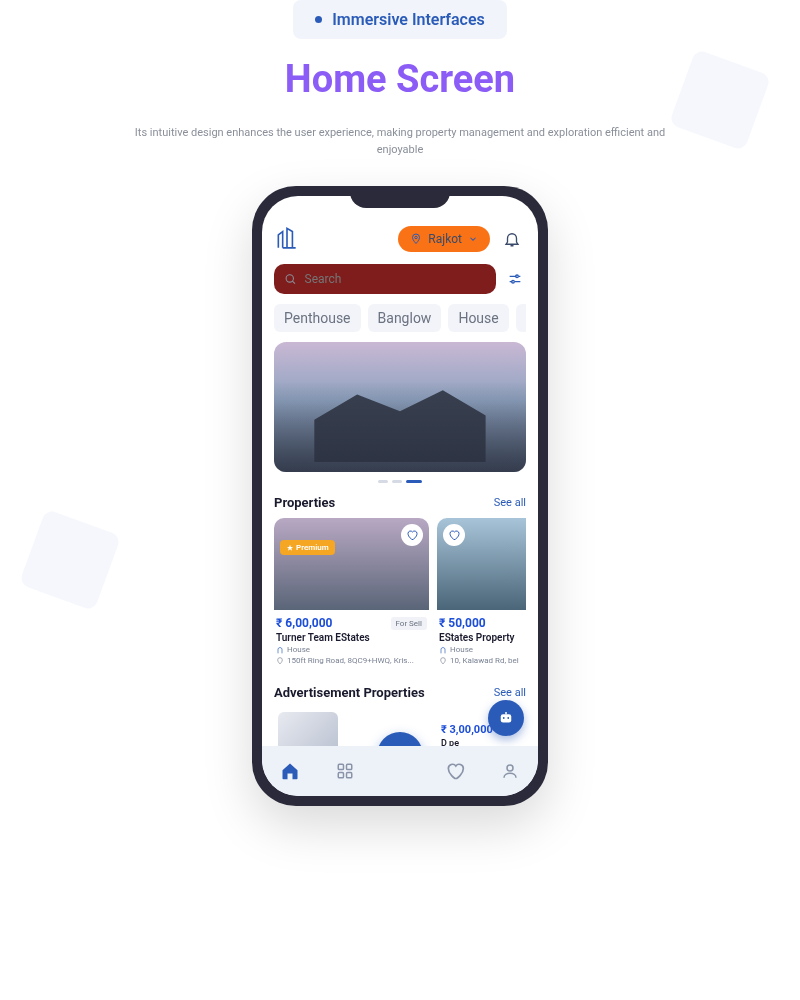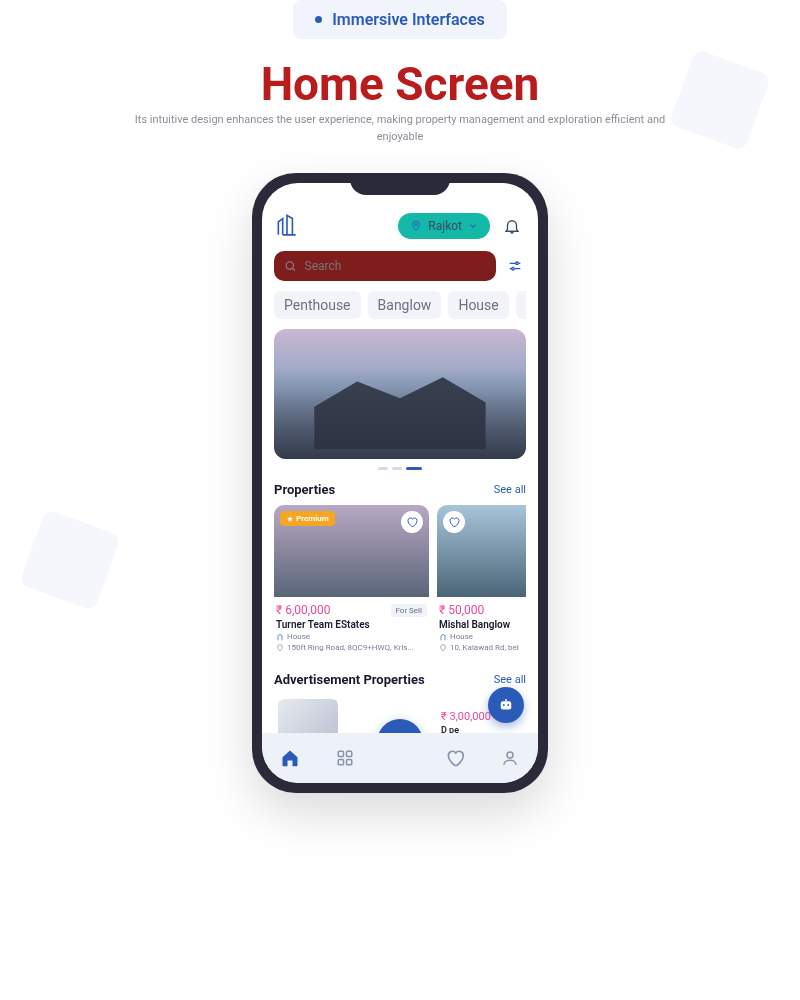--- a/index.html
+++ b/index.html
@@ -2,32 +2,32 @@
 <html><head>
 <meta charset="utf-8">
 <style>
 * { margin: 0; padding: 0; box-sizing: border-box; font-family: -apple-system, BlinkMacSystemFont, 'Segoe UI', Roboto, sans-serif; }
 body { background: #fff; width: 800px; height: 1000px; position: relative; overflow: hidden; }
 
 .page-header { text-align: center; }
 .pill { display: inline-flex; align-items: center; gap: 10px; background: #f1f5fb; padding: 10px 22px; border-radius: 8px; margin-bottom: 18px; }
 .pill .dot { width: 7px; height: 7px; background: #2b5bb8; border-radius: 50%; }
 .pill-text { color: #2b5bb8; font-weight: 600; font-size: 16px; }
-.main-title { color: #b91c1c; font-size: 46px; font-weight: 700; margin-bottom: 1px; }
+.main-title { color: #8b5cf6; font-size: 38px; font-weight: 700; margin-bottom: 24px; }
 .subtitle { color: #8a8f99; font-size: 11px; line-height: 1.5; max-width: 560px; margin: 0 auto 28px; }
 
 .phone { width: 296px; height: 620px; margin: 0 auto; background: #2a2a3a; border-radius: 44px; padding: 10px; position: relative; box-shadow: 0 20px 50px rgba(0,0,0,.15); }
 .phone-screen { width: 100%; height: 100%; background: #fff; border-radius: 36px; overflow: hidden; display: flex; flex-direction: column; position: relative; }
 .notch { position: absolute; top: 0; left: 50%; transform: translateX(-50%); width: 100px; height: 22px; background: #2a2a3a; border-radius: 0 0 16px 16px; z-index: 10; }
 
 .app-content { flex: 1; overflow: hidden; padding: 28px 12px 0; }
 .top-bar { display: flex; align-items: center; justify-content: space-between; margin-bottom: 10px; }
 .logo-box svg { width: 26px; height: 26px; }
 .top-right { display: flex; align-items: center; gap: 8px; }
-.location-chip { display: flex; align-items: center; gap: 6px; background: #14b8a6; border-radius: 18px; padding: 6px 12px; font-size: 12px; color: #3a4a6a; }
+.location-chip { display: flex; align-items: center; gap: 6px; background: #f97316; border-radius: 18px; padding: 6px 12px; font-size: 12px; color: #3a4a6a; }
 .bell-btn { width: 28px; height: 28px; display: flex; align-items: center; justify-content: center; }
 
 .search-row { display: flex; align-items: center; gap: 8px; margin-bottom: 10px; }
 .search-box { flex: 1; display: flex; align-items: center; gap: 8px; background: #7f1d1d; border-radius: 10px; padding: 8px 10px; }
 .search-box input { border: none; background: transparent; outline: none; font-size: 12px; color: #8a8f99; width: 100%; }
 .filter-btn { width: 22px; height: 22px; display: flex; align-items: center; justify-content: center; }
 
 .chip-row { display: flex; gap: 7px; margin-bottom: 10px; overflow: hidden; }
 .chip { background: #f2f4f9; color: #6b7280; font-size: 14px; padding: 6px 10px; border-radius: 6px; white-space: nowrap; }
 
@@ -41,24 +41,24 @@
 
 .section-head { display:flex; justify-content:space-between; align-items:center; margin-bottom: 8px; }
 .section-title { font-size:13px; font-weight:700; color:#1a1a2e; }
 .see-all { font-size:11px; color:#2b5bb8; }
 
 .cards-row { display:flex; gap:8px; margin-bottom: 14px; overflow:hidden; }
 .prop-card { width: 155px; flex-shrink:0; border-radius:10px; overflow:hidden; }
 .card-img { height: 92px; position:relative; background: linear-gradient(180deg,#b8a8c4,#5a6578); }
 .card-img.alt { background: linear-gradient(180deg,#a8c4d8,#4a6578); }
 .fav-btn { position:absolute; top:6px; right:6px; width:22px; height:22px; background:#fff; border-radius:50%; display:flex; align-items:center; justify-content:center; }
-.prem-badge { position:absolute; top:6px; left:6px; background:#f5a623; color:#fff; font-size:8px; font-weight:600; padding:3px 6px; border-radius:4px; display:flex; align-items:center; gap:2px; }
+.prem-badge { position:absolute; top:22px; left:6px; background:#f5a623; color:#fff; font-size:8px; font-weight:600; padding:3px 6px; border-radius:4px; display:flex; align-items:center; gap:2px; }
 .card-body { padding: 6px 2px; }
 .price-row { display:flex; justify-content:space-between; align-items:center; }
-.price { color:#ec4899; font-size:12px; font-weight:400; }
+.price { color:#1d4ed8; font-size:12px; font-weight:700; }
 .tag { font-size:8px; color:#6b7280; background:#f0f2f7; padding:2px 5px; border-radius:3px; }
 .prop-name { font-size:10px; color:#1a1a2e; font-weight:600; margin-top:2px; }
 .meta-row { display:flex; align-items:center; gap:3px; font-size:8px; color:#7a8294; margin-top:2px; }
 
 .ad-row { display:flex; gap:8px; overflow:hidden; }
 .ad-card { width:155px; flex-shrink:0; display:flex; align-items:center; gap:6px; background:#fff; border-radius:8px; padding:4px; position:relative; }
 .ad-thumb { width:60px; height:46px; background: linear-gradient(135deg,#e8eaf0,#b8c0d0); border-radius:6px; flex-shrink:0; }
 .ad-info .price { font-size:11px; }
 .ad-info .prop-name { font-size:9px; }
 
@@ -196,21 +196,21 @@
             <div class="fav-btn" style="right:auto;left:6px;">
               <svg width="12" height="12" viewBox="0 0 24 24" fill="none" stroke="#2b5bb8" stroke-width="2">
                   <path d="M12 21s-8-5-8-12a5 5 0 019-3 5 5 0 019 3c0 7-8 12-8 12z"></path>
                 </svg>
             </div>
           </div>
           <div class="card-body">
             <div class="price-row">
               <span class="price">₹ 50,000</span>
             </div>
-            <div class="prop-name">Mishal Banglow</div>
+            <div class="prop-name">EStates Property</div>
             <div class="meta-row">
               <svg width="8" height="8" viewBox="0 0 24 24" fill="none" stroke="#2b5bb8" stroke-width="2">
                   <path d="M6 22V8l6-4 6 4v14"></path>
                 </svg>
               <span>House</span>
             </div>
             <div class="meta-row">
               <svg width="8" height="8" viewBox="0 0 24 24" fill="none" stroke="#7a8294" stroke-width="2">
                   <path d="M12 21s-7-7-7-12a7 7 0 0114 0c0 5-7 12-7 12z"></path>
                 </svg>

